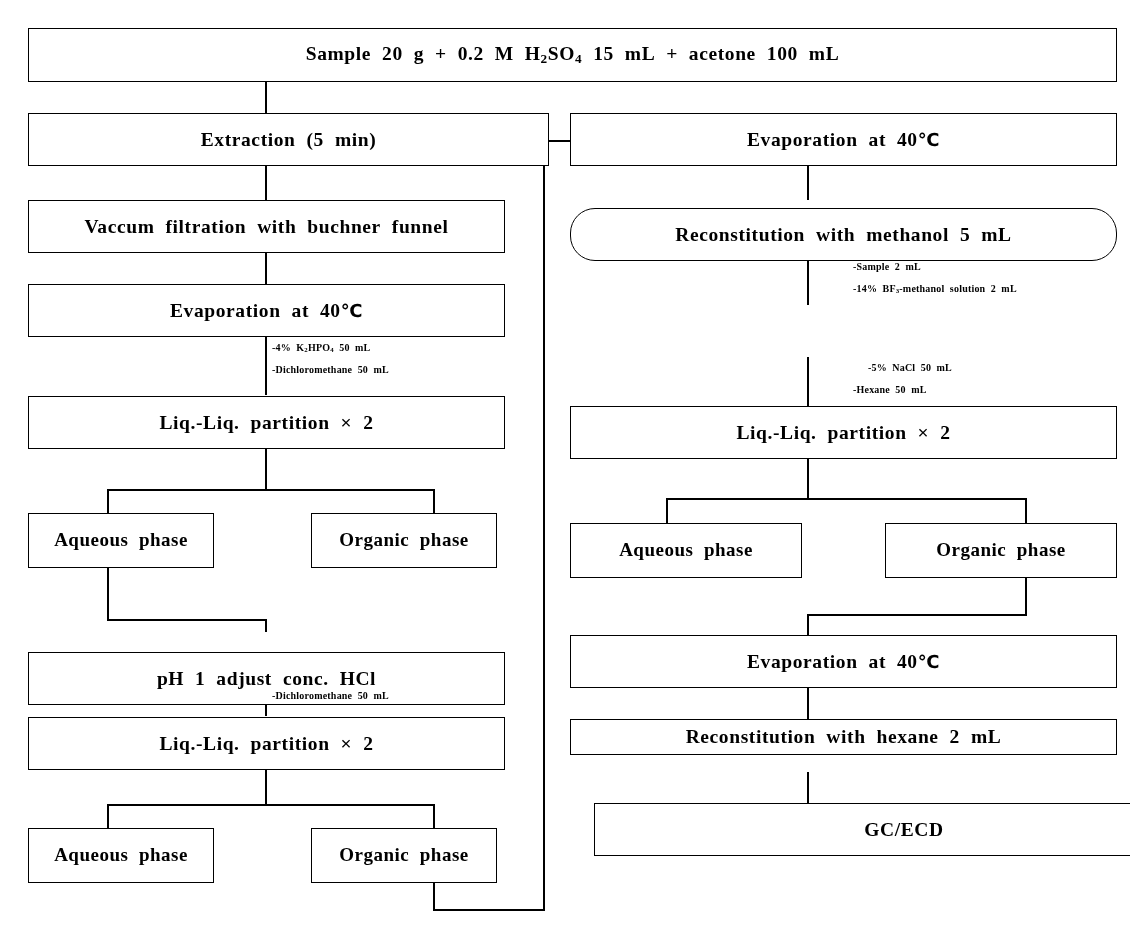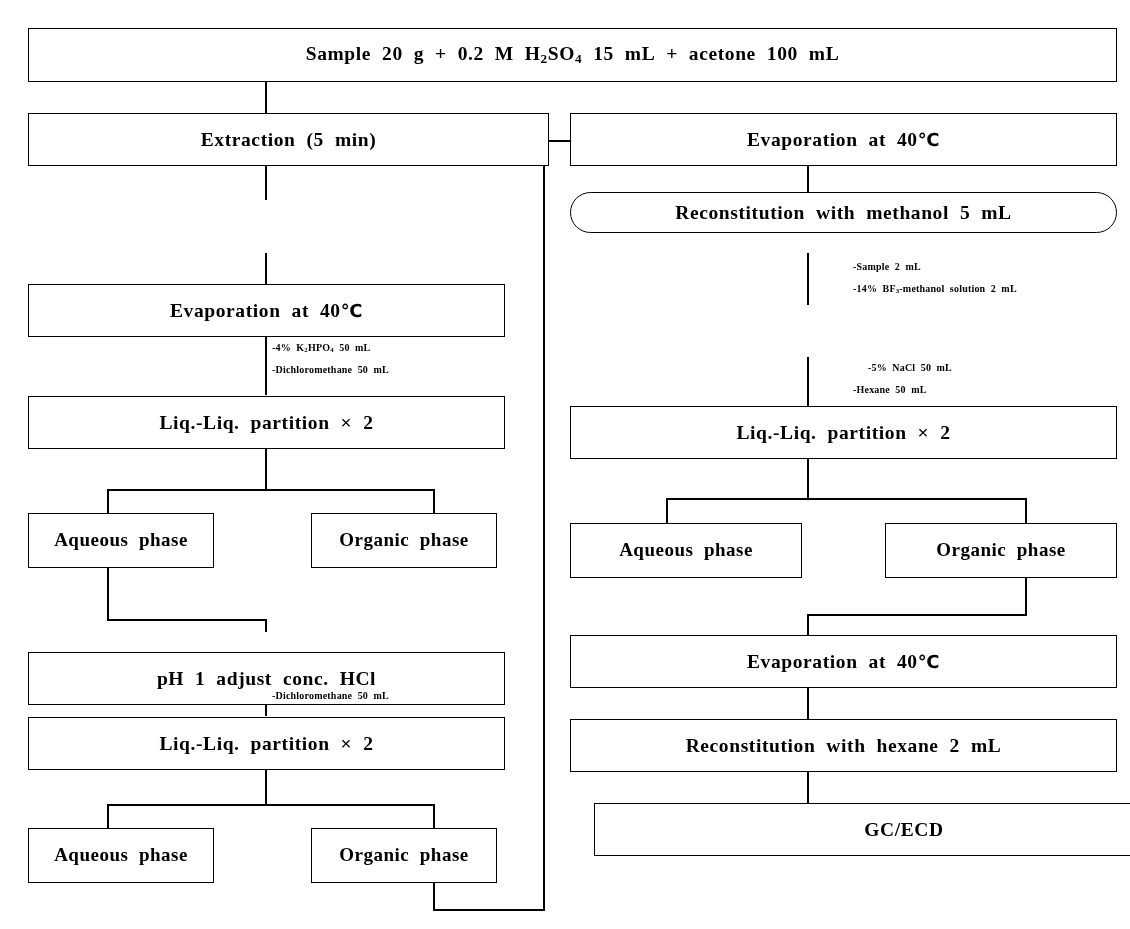--- a/index.html
+++ b/index.html
@@ -87,20 +87,23 @@
 
   <div class="line vline" style="left:433px; top:881px; height:29px;"></div>
   <div class="line hline" style="left:433px; top:909px; width:112px;"></div>
   <div class="line vline" style="left:543px; top:140px; height:770px;"></div>
   <div class="line hline" style="left:543px; top:140px; width:28px;"></div>
 
   <div class="box box-lg" style="left:28px; top:113px; width:521px; height:53px;">
     <span>Extraction&nbsp; (5&nbsp; min)</span>
   </div>
 
+  <div class="box box-lg" style="left:28px; top:200px; width:477px; height:53px;">
+    <span>Vaccum&nbsp; filtration&nbsp; with&nbsp; buchner&nbsp; funnel</span>
+  </div>
 
   <div class="box box-lg" style="left:28px; top:284px; width:477px; height:53px;">
     <span>Evaporation&nbsp; at&nbsp; 40<span class="deg">℃</span></span>
   </div>
 
   <div class="note" style="left:272px; top:343px;">-4%&nbsp; K<sub>2</sub>HPO<sub>4</sub>&nbsp; 50&nbsp; mL</div>
   <div class="note" style="left:272px; top:365px;">-Dichloromethane&nbsp; 50&nbsp; mL</div>
 
   <div class="box box-lg" style="left:28px; top:396px; width:477px; height:53px;">
     <span>Liq.-Liq.&nbsp; partition&nbsp; ×&nbsp; 2</span>
@@ -145,21 +148,21 @@
   <div class="line hline" style="left:807px; top:614px; width:220px;"></div>
   <div class="line vline" style="left:807px; top:614px; height:21px;"></div>
 
   <div class="line vline" style="left:807px; top:688px; height:31px;"></div>
   <div class="line vline" style="left:807px; top:772px; height:31px;"></div>
 
   <div class="box box-lg" style="left:570px; top:113px; width:547px; height:53px;">
     <span>Evaporation&nbsp; at&nbsp; 40<span class="deg">℃</span></span>
   </div>
 
-  <div class="box box-lg" style="left:570px; top:192px; width:547px; height:41px;border-radius:25px;">
+  <div class="box box-lg" style="left:570px; top:208px; width:547px; height:53px;border-radius:25px;">
     <span>Reconstitution&nbsp; with&nbsp; methanol&nbsp; 5&nbsp; mL</span>
   </div>
 
   <div class="note" style="left:853px; top:262px;">-Sample&nbsp; 2&nbsp; mL</div>
   <div class="note" style="left:853px; top:284px;">-14%&nbsp; BF<sub>3</sub>-methanol&nbsp; solution&nbsp; 2&nbsp; mL</div>
 
 
   <div class="note" style="left:853px; top:363px;margin-left:15px;">-5%&nbsp; NaCl&nbsp; 50&nbsp; mL</div>
   <div class="note" style="left:853px; top:385px;">-Hexane&nbsp; 50&nbsp; mL</div>
 
@@ -172,21 +175,21 @@
   </div>
 
   <div class="box box-md" style="left:885px; top:523px; width:232px; height:55px;">
     <span>Organic&nbsp; phase</span>
   </div>
 
   <div class="box box-lg" style="left:570px; top:635px; width:547px; height:53px;">
     <span>Evaporation&nbsp; at&nbsp; 40<span class="deg">℃</span></span>
   </div>
 
-  <div class="box box-lg" style="left:570px; top:719px; width:547px; height:53px;">
+  <div class="box box-lg" style="left:570px; top:719px; width:547px; height:36px;">
     <span>Reconstitution&nbsp; with&nbsp; hexane&nbsp; 2&nbsp; mL</span>
   </div>
 
   <div class="box box-lg" style="left:594px; top:803px; width:620px; height:53px;">
     <span>GC/ECD</span>
   </div>
 
 </div>
 
 </body></html>

